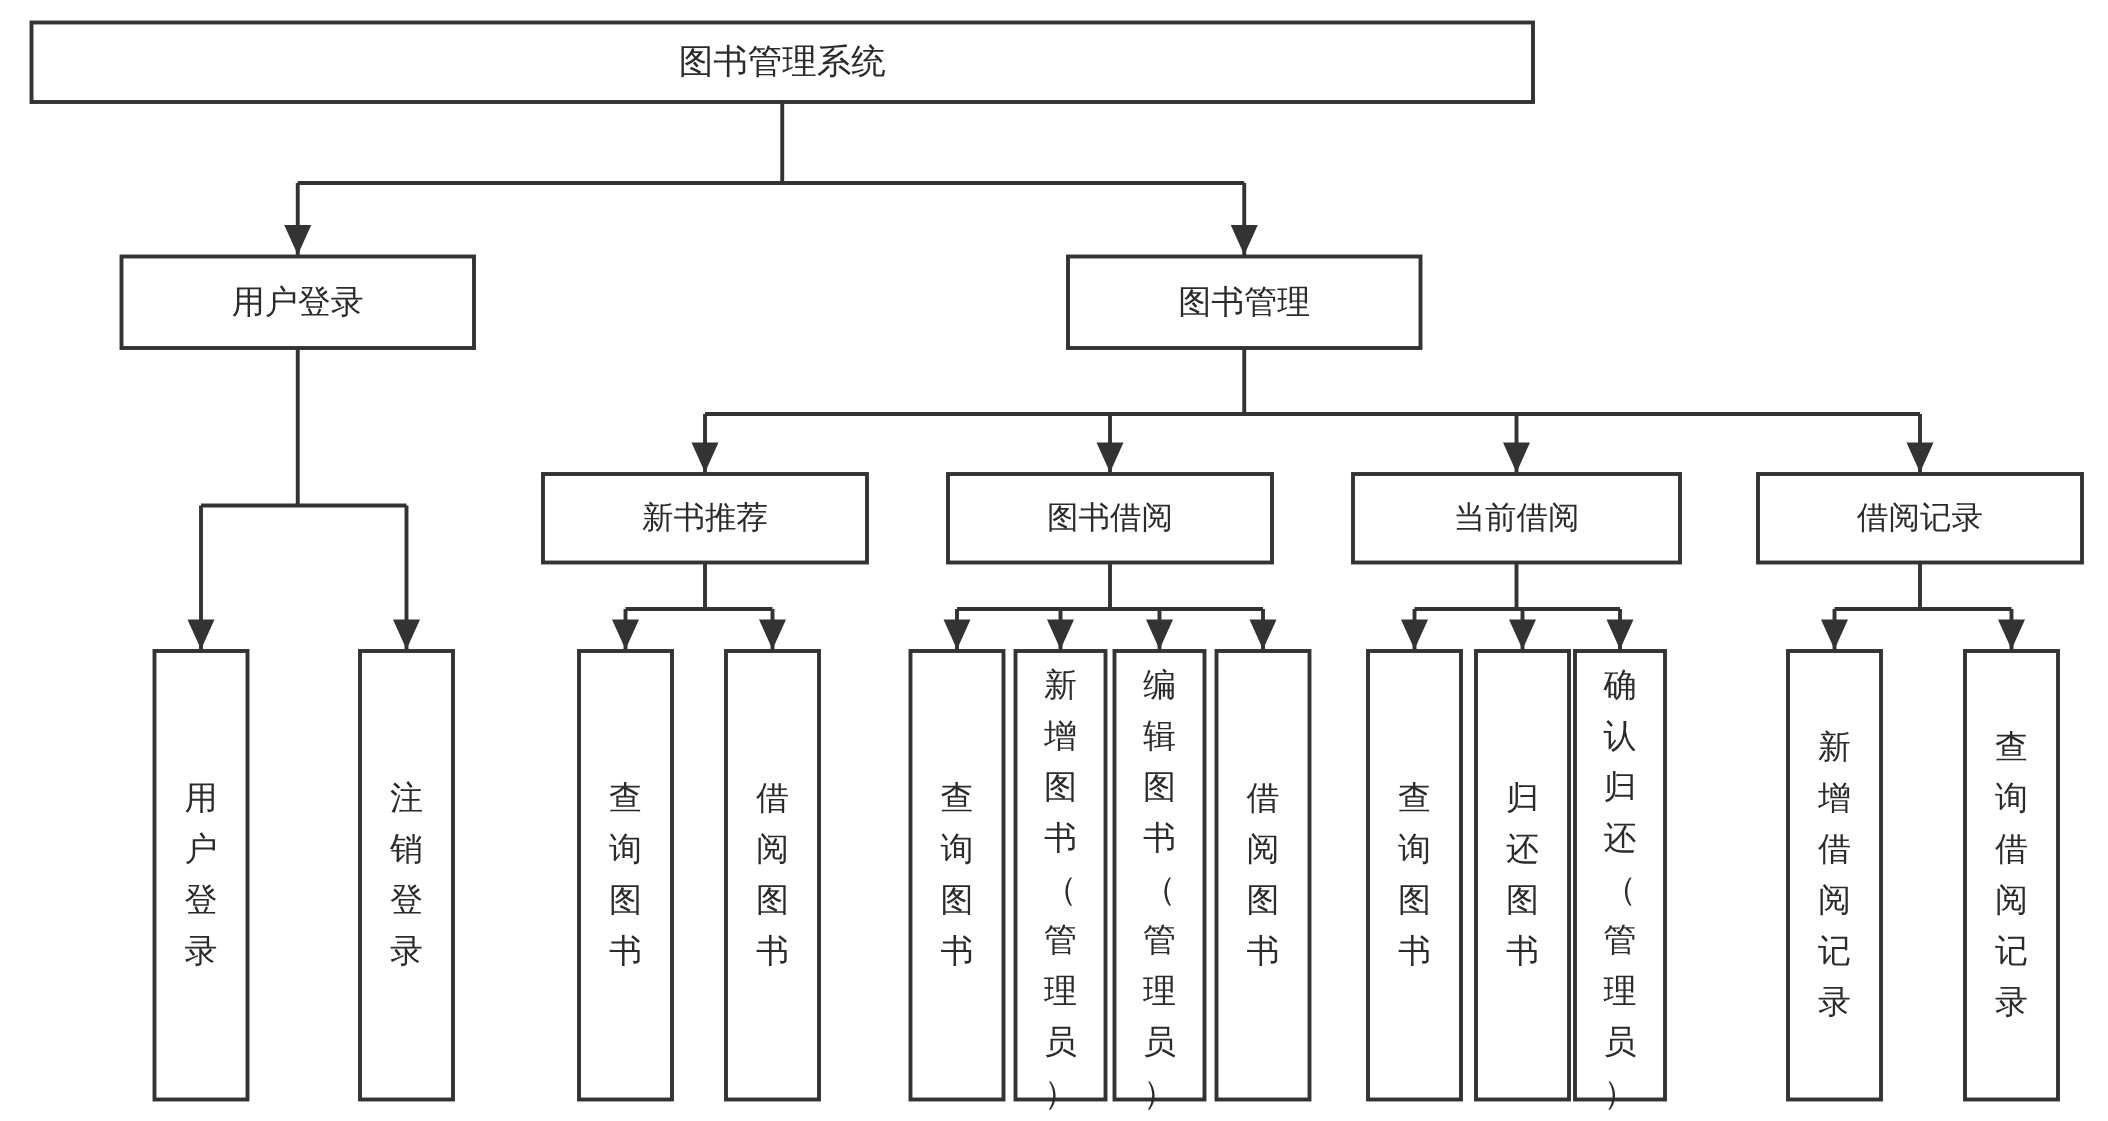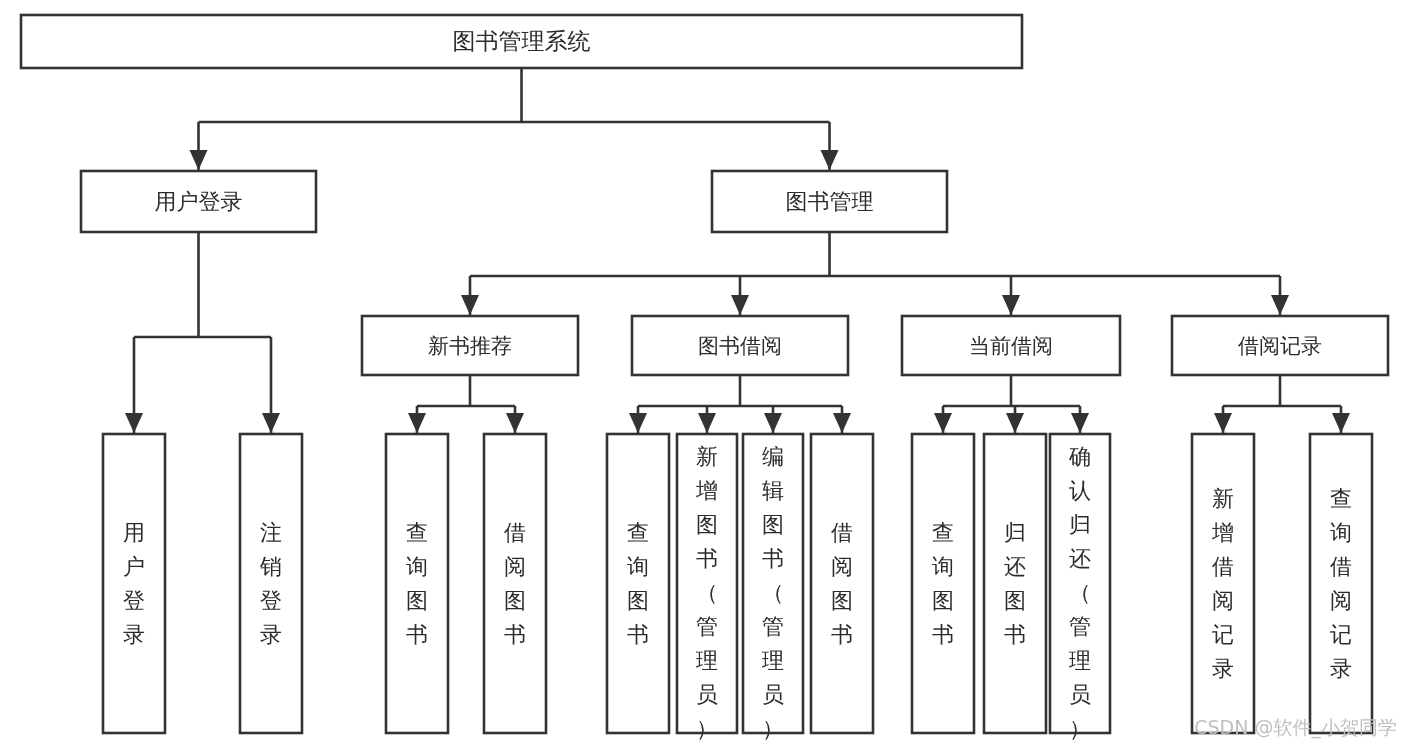--- a/index.html
+++ b/index.html
@@ -197,14 +197,13 @@
         <g>
           <rect x="1192" y="434" width="62" height="299" class="node-rect" rx="0"></rect>
           <text x="1223" y="499.5" class="node-label" font-size="21" text-anchor="middle"><tspan x="1223" dy="0">新</tspan><tspan x="1223" dy="34">增</tspan><tspan x="1223" dy="34">借</tspan><tspan x="1223" dy="34">阅</tspan><tspan x="1223" dy="34">记</tspan><tspan x="1223" dy="34">录</tspan></text>
         </g>
         <g>
           <rect x="1310" y="434" width="62" height="299" class="node-rect" rx="0"></rect>
           <text x="1341" y="499.5" class="node-label" font-size="21" text-anchor="middle"><tspan x="1341" dy="0">查</tspan><tspan x="1341" dy="34">询</tspan><tspan x="1341" dy="34">借</tspan><tspan x="1341" dy="34">阅</tspan><tspan x="1341" dy="34">记</tspan><tspan x="1341" dy="34">录</tspan></text>
         </g>
       </g>
   </svg>
-  <div class="watermark">CSDN @软件_小贺同学</div>
 </div>
 
 </body></html>

